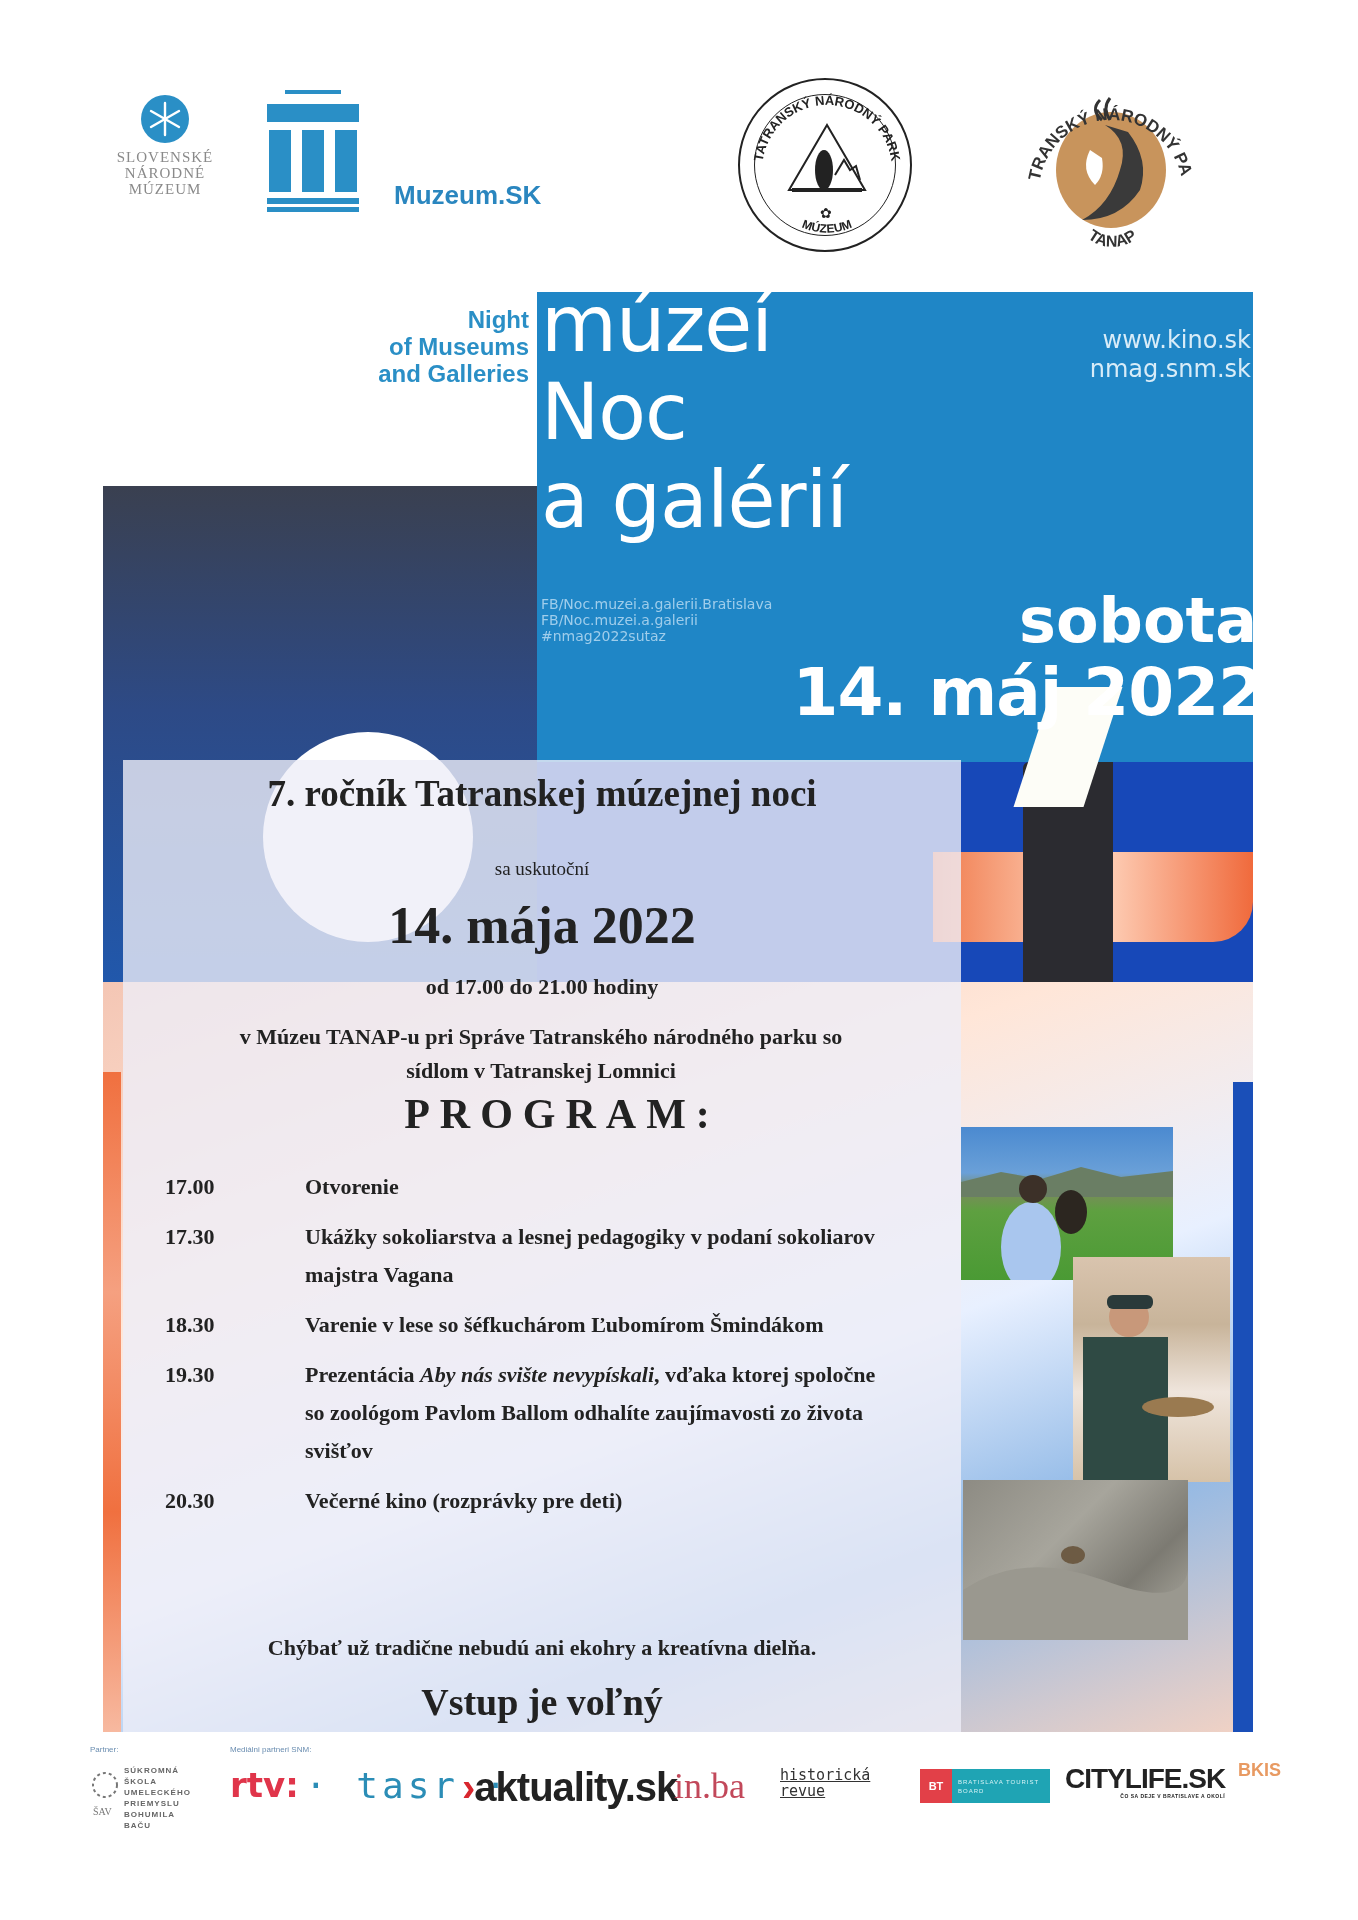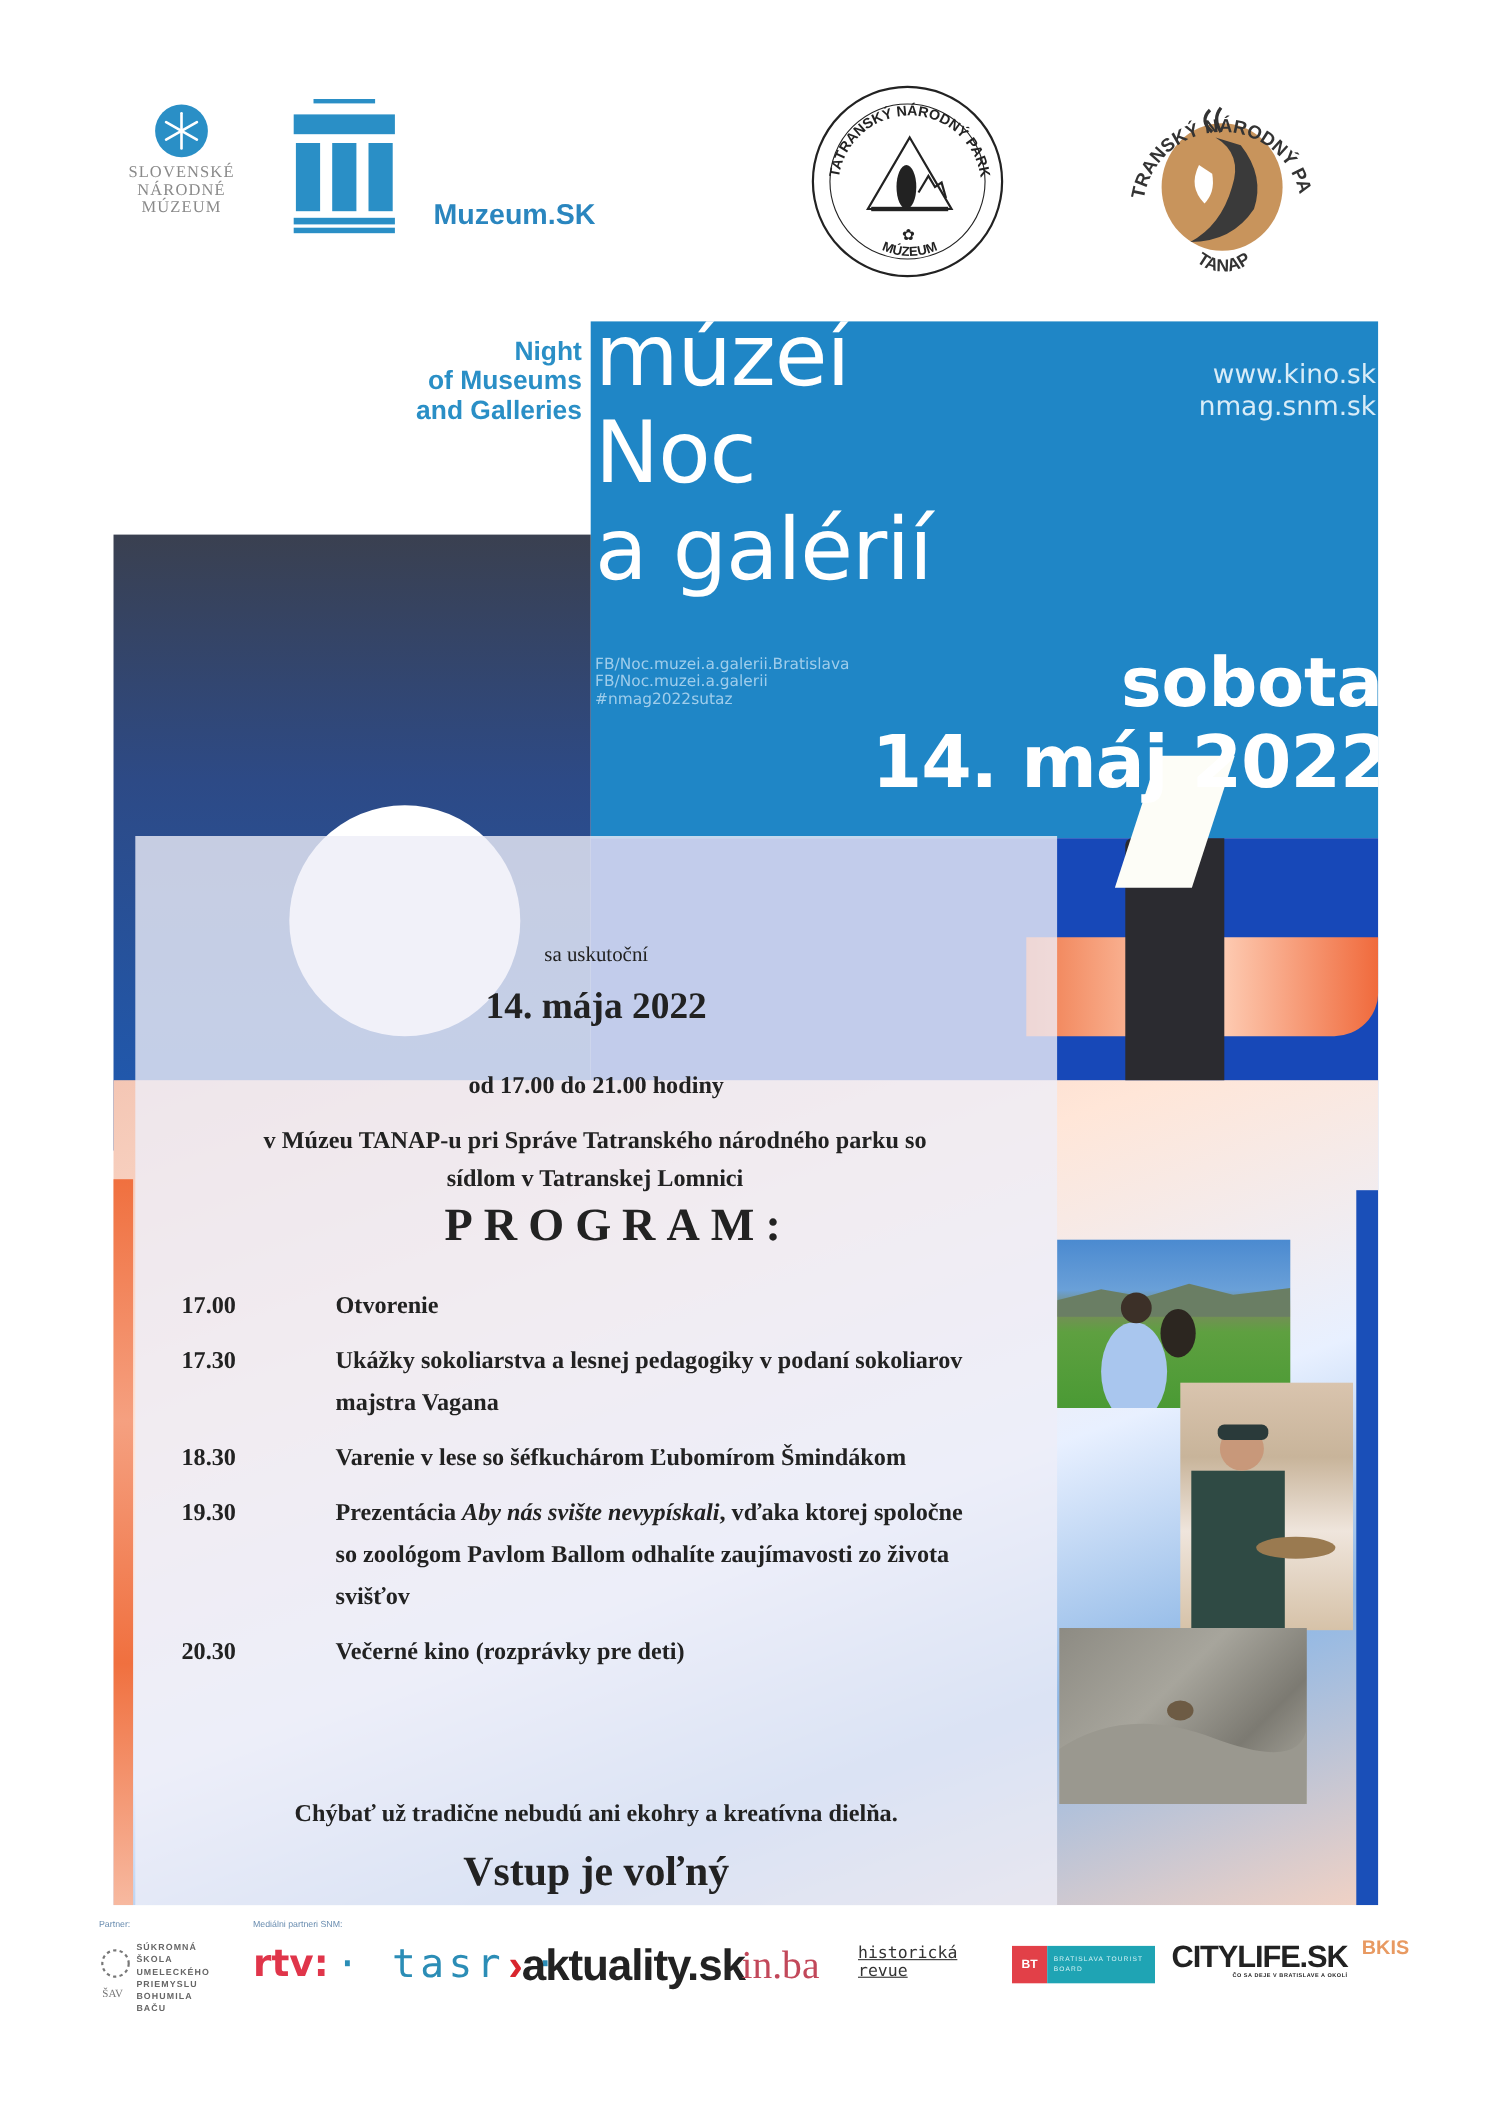--- a/index.html
+++ b/index.html
@@ -42,21 +42,21 @@
   .title-sk span { display: block; }
   .urls { position: absolute; right: 2px; top: 34px; text-align: right; font-family: "DejaVu Sans", sans-serif; color: #d8ecf8; font-size: 24px; line-height: 29px; }
   .fb-lines { position: absolute; left: 438px; top: 304px; font-family: "DejaVu Sans", sans-serif; color: #9fcdeb; font-size: 14px; line-height: 16px; }
   .sobota { position: absolute; right: -4px; top: 292px; font-family: "DejaVu Sans", sans-serif; color: #ffffff; font-size: 62px; font-weight: bold; }
   .date-big { position: absolute; right: -10px; top: 362px; font-family: "DejaVu Sans", sans-serif; color: #ffffff; font-size: 66px; font-weight: bold; letter-spacing: -1px; }
 
   
   .text-panel { position: absolute; left: 20px; top: 468px; width: 838px; height: 972px; background: rgba(238,238,248,0.80); }
   .headline { position: absolute; left: 0; width: 838px; text-align: center; top: 12px; font-weight: bold; font-size: 37px; color: #222; }
   .sa-usk { position: absolute; left: 0; width: 838px; text-align: center; top: 98px; font-size: 19px; color: #222; }
-  .date-main { position: absolute; left: 0; width: 838px; text-align: center; top: 136px; font-weight: bold; font-size: 34px; color: #222; }
+  .date-main { position: absolute; left: 0; width: 838px; text-align: center; top: 136px; font-weight: bold; font-size: 52px; color: #222; }
   .hours { position: absolute; left: 0; width: 838px; text-align: center; top: 214px; font-weight: bold; font-size: 22px; color: #222; }
   .venue { position: absolute; left: 18px; width: 800px; text-align: center; top: 260px; font-weight: bold; font-size: 22px; line-height: 34px; color: #222; }
   .program-head { position: absolute; left: 0; width: 838px; text-align: center; top: 330px; padding-left: 40px; font-weight: bold; font-size: 42px; letter-spacing: 10px; color: #222; }
   .prog-list { position: absolute; left: 18px; top: 408px; width: 740px; }
   .prog-row { display: flex; font-weight: bold; font-size: 22px; line-height: 38px; color: #222; margin-bottom: 12px; }
   .prog-time { width: 140px; flex: none; margin-left: 24px; }
   .prog-desc { flex: 1; }
   .prog-desc i { font-style: italic; }
   .extra { position: absolute; left: 0; width: 838px; text-align: center; top: 875px; font-weight: bold; font-size: 22px; color: #222; }
   .vstup { position: absolute; left: 0; width: 838px; text-align: center; top: 920px; font-weight: bold; font-size: 38px; color: #222; }
@@ -213,20 +213,21 @@
     </svg>
   </div>
   <div class="photo photo-marmot">
     <svg width="225" height="160" viewBox="0 0 225 160">
       <ellipse cx="110" cy="75" rx="12" ry="9" fill="#6d5b44"></ellipse>
       <path d="M 0 110 Q 60 70 140 100 T 225 90 L 225 160 L 0 160 Z" fill="#9a988f"></path>
     </svg>
   </div>
 
   <div class="text-panel">
+    <div class="headline">7. ročník Tatranskej múzejnej noci</div>
     <div class="sa-usk">sa uskutoční</div>
     <div class="date-main">14. mája 2022</div>
     <div class="hours">od 17.00 do 21.00 hodiny</div>
     <div class="venue">
       <div>v Múzeu TANAP-u pri Správe Tatranského národného parku so</div>
       <div>sídlom v Tatranskej Lomnici</div>
     </div>
     <div class="program-head">PROGRAM:</div>
 
     <div class="prog-list">

